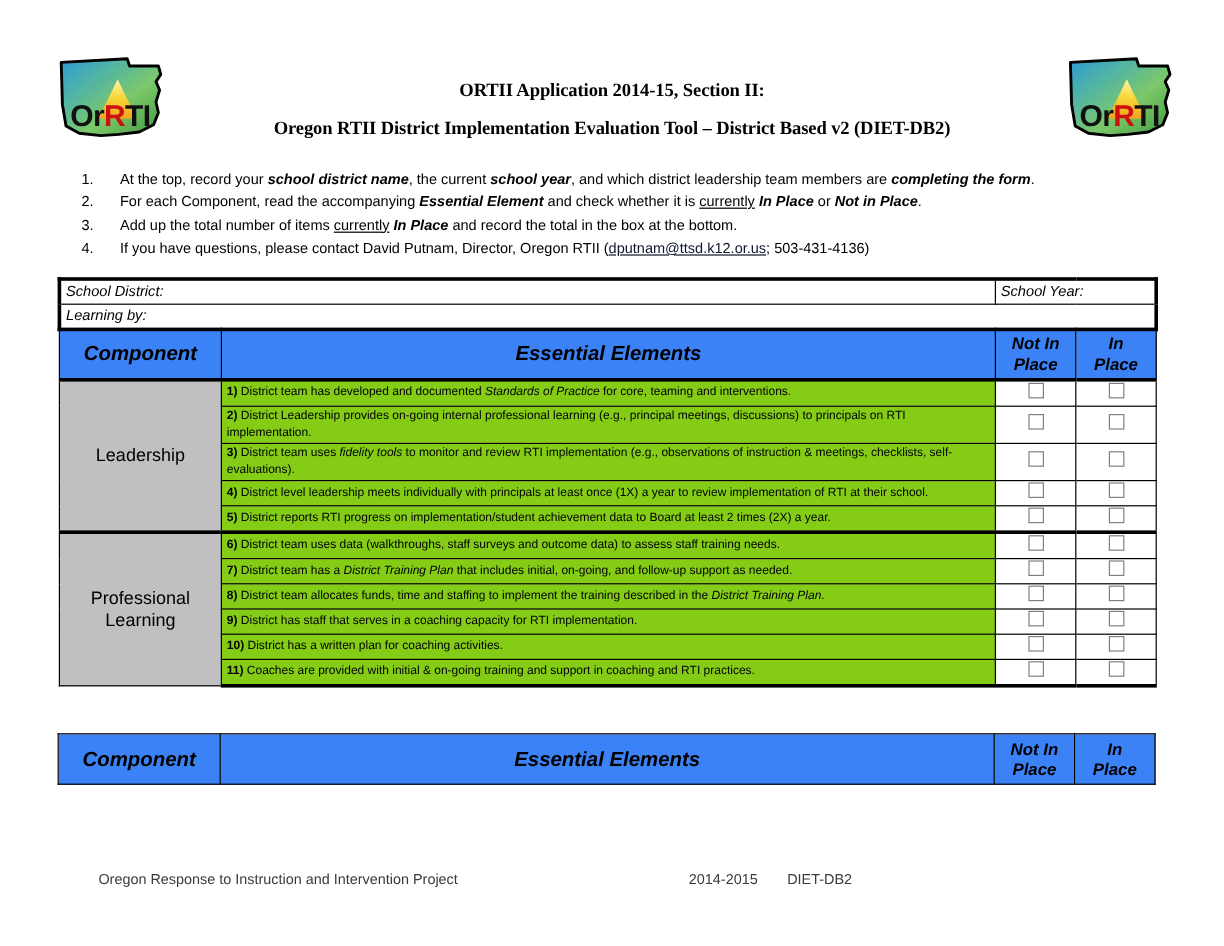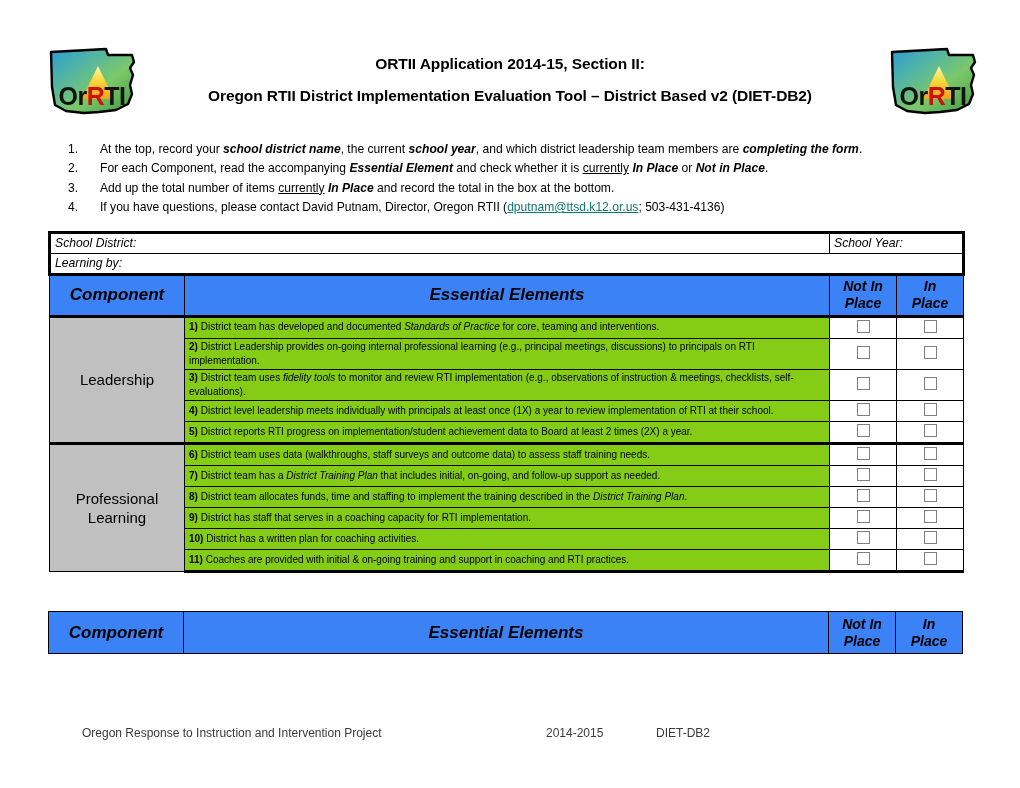--- a/index.html
+++ b/index.html
@@ -27,22 +27,23 @@
     width: 96px;
     height: 80px;
   }
   .logo.left  { left: 44px; }
   .logo.right { left: 885px; }
   .logo svg { display: block; width: 96px; height: 80px; }
 
   .title-block {
     position: absolute;
     left: 150px; right: 150px;
-    top: 10px;
+    top: 22px;
     text-align: center;
+    font-family: Liberation Serif, serif;
   }
   .title-line1 {
     font-size: 15.5px;
     font-weight: bold;
     line-height: 1.5;
     letter-spacing: -0.1px;
   }
   .title-line2 {
     font-size: 15.5px;
     font-weight: bold;
@@ -66,21 +67,21 @@
   }
   .instructions li .num {
     position: absolute;
     left: 58px;
     width: 20px;
     text-align: right;
   }
   .instructions li .txt { display: block; margin-left: 66px; }
   .bi { font-weight: bold; font-style: italic; }
   .u  { text-decoration: underline; }
-  .maillink { color: #0f766e; text-decoration: underline; }
+  .maillink { color: #0f172a; text-decoration: underline; }
 
   
   .tbl-wrap { margin: 14px 0 0 48px; width: 914px; }
   table.form {
     border-collapse: collapse;
     width: 914px;
     table-layout: fixed;
   }
   table.form td {
     border: 1px solid #000;
@@ -162,21 +163,21 @@
   
   .footer {
     position: absolute;
     left: 56px;
     top: 726px;
     width: 920px;
     font-size: 12px;
     color: #3a3a3a;
   }
   .footer .f-left  { position: absolute; left: 0; margin-left: 26px; }
-  .footer .f-mid   { position: absolute; left: 490px; }
+  .footer .f-mid   { position: absolute; left: 518px; }
   .footer .f-right { position: absolute; left: 600px; }
 </style>
 </head>
 <body>
 
 <div class="header">
 
   <div class="logo left">
     <svg viewBox="0 0 96 80">
       <defs>

